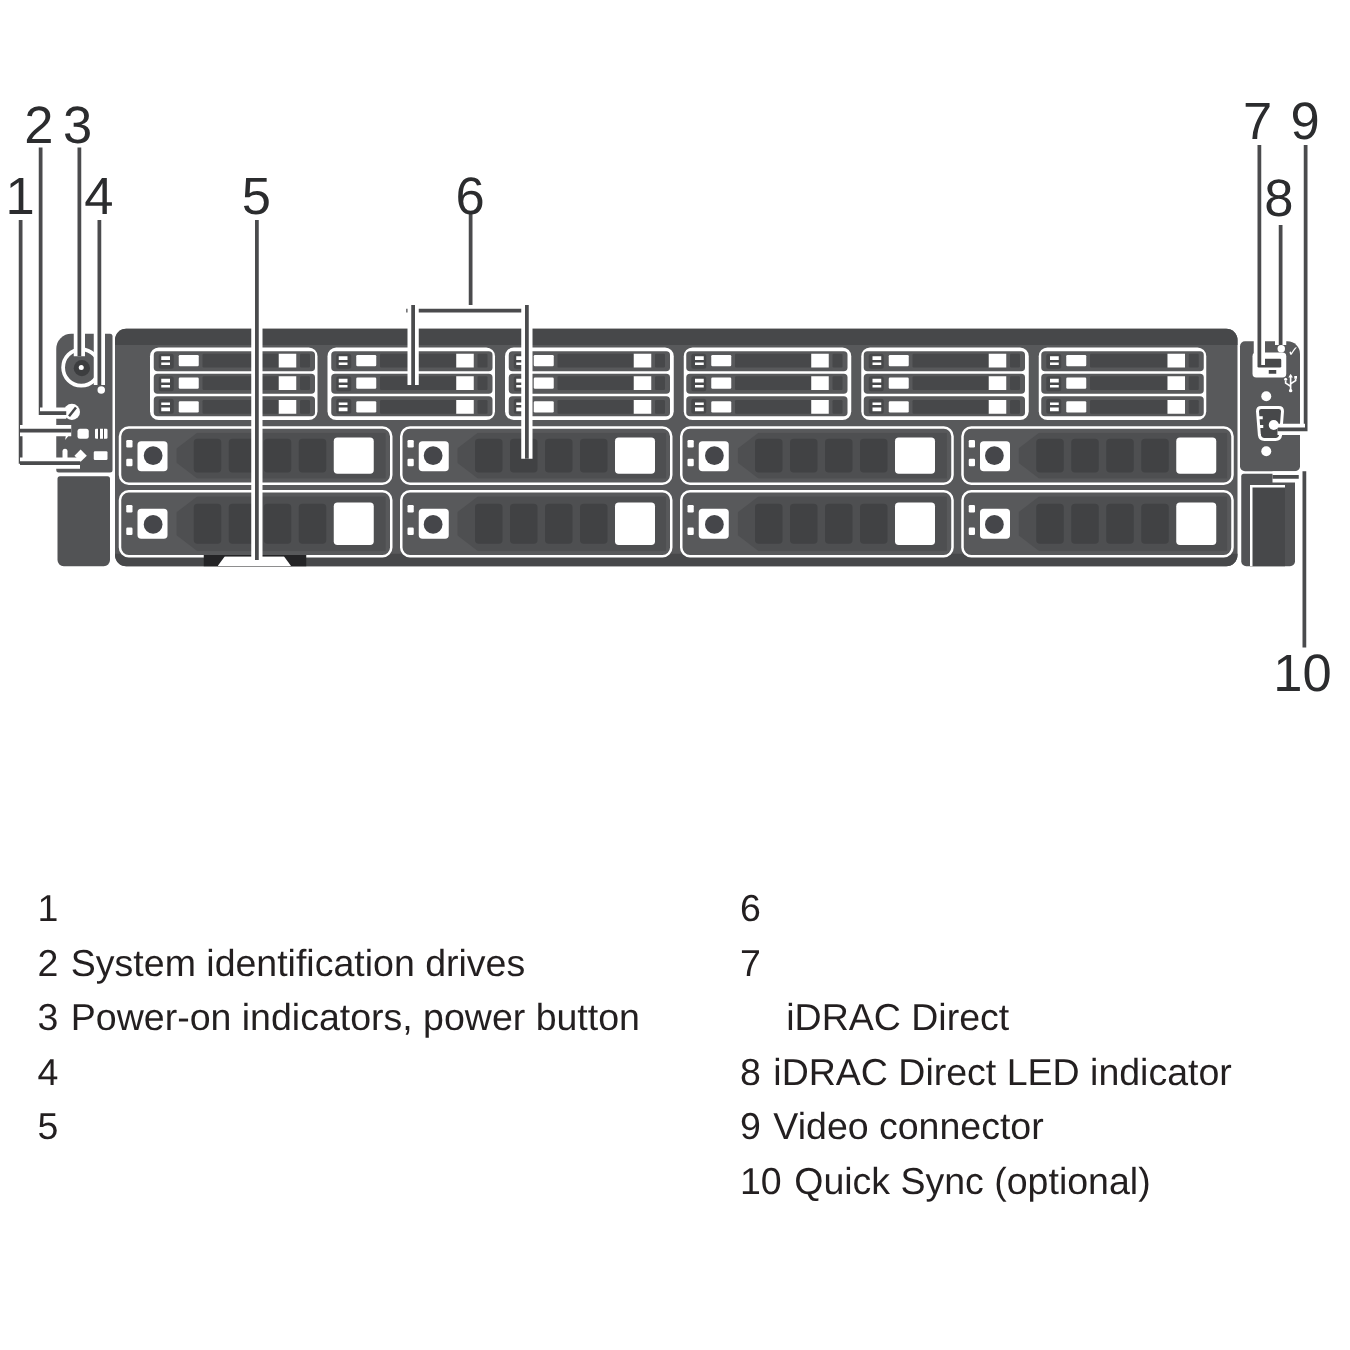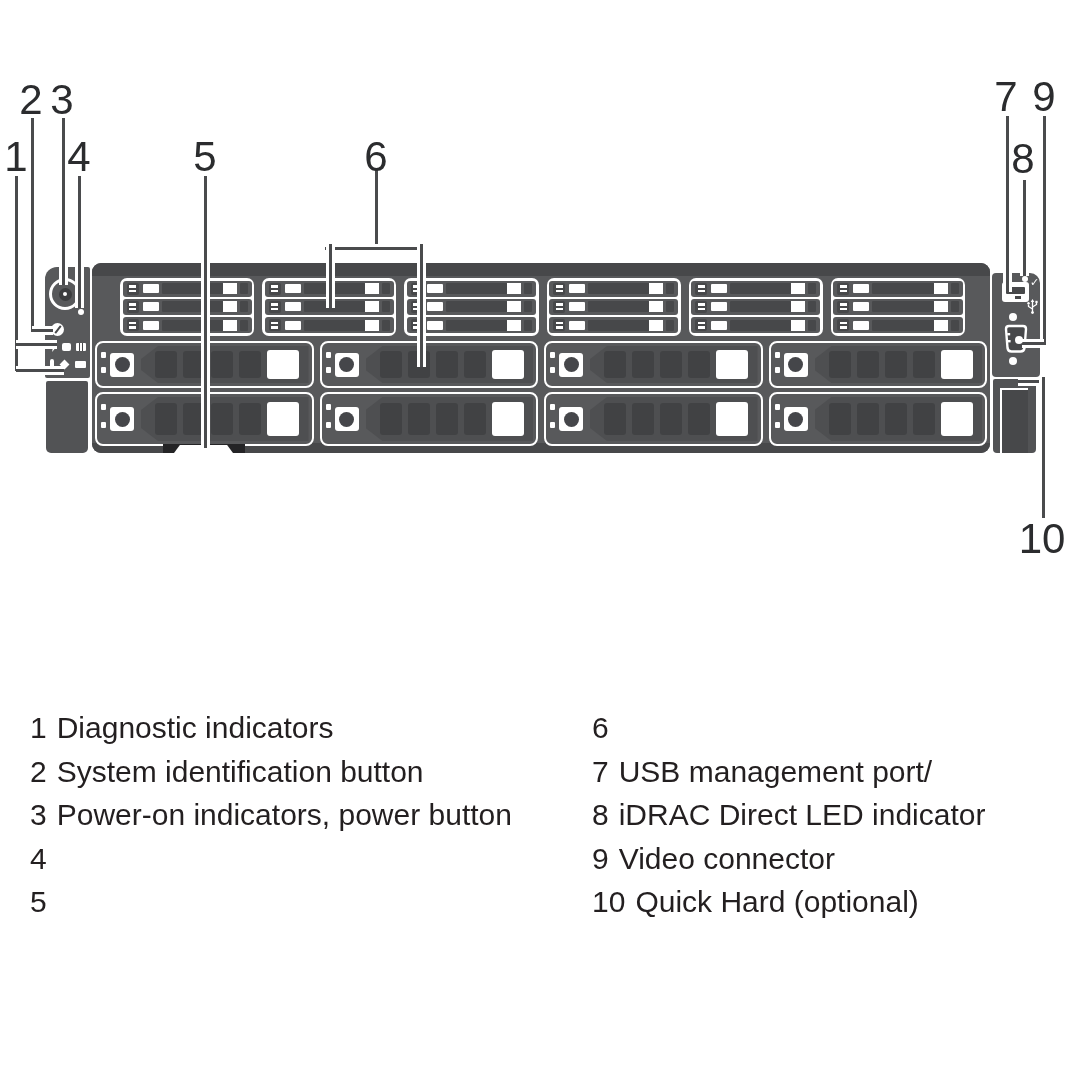--- a/index.html
+++ b/index.html
@@ -483,52 +483,53 @@
   <span class="cnum" style="left:205px;top:136px;">5</span>
   <span class="cnum" style="left:376px;top:136px;">6</span>
   <span class="cnum" style="left:1006px;top:76px;">7</span>
   <span class="cnum" style="left:1044px;top:76px;">9</span>
   <span class="cnum" style="left:1023px;top:138px;">8</span>
   <span class="cnum" style="left:1042px;top:518px;">10</span>
 
   <div class="lcol left">
     <div class="litem">
         <span>1</span>
-        <span>Diagnostic indicators</span>
       </div>
     <div class="litem">
         <span>2</span>
-        <span>System identification button</span>
+        <span>System identification drives</span>
       </div>
     <div class="litem">
         <span>3</span>
         <span>Power-on indicators, power button</span>
       </div>
     <div class="litem">
         <span>4</span>
       </div>
     <div class="litem">
         <span>5</span>
       </div>
   </div>
   <div class="lcol right">
     <div class="litem">
         <span>6</span>
       </div>
     <div class="litem">
         <span>7</span>
-        <span>USB management port/</span>
+      </div>
+    <div class="litem">
+        <span class="ind">iDRAC Direct</span>
       </div>
     <div class="litem">
         <span>8</span>
         <span>iDRAC Direct LED indicator</span>
       </div>
     <div class="litem">
         <span>9</span>
         <span>Video connector</span>
       </div>
     <div class="litem">
         <span>10</span>
-        <span>Quick Hard (optional)</span>
+        <span>Quick Sync (optional)</span>
       </div>
   </div>
 
 </div>
 
 </body></html>

